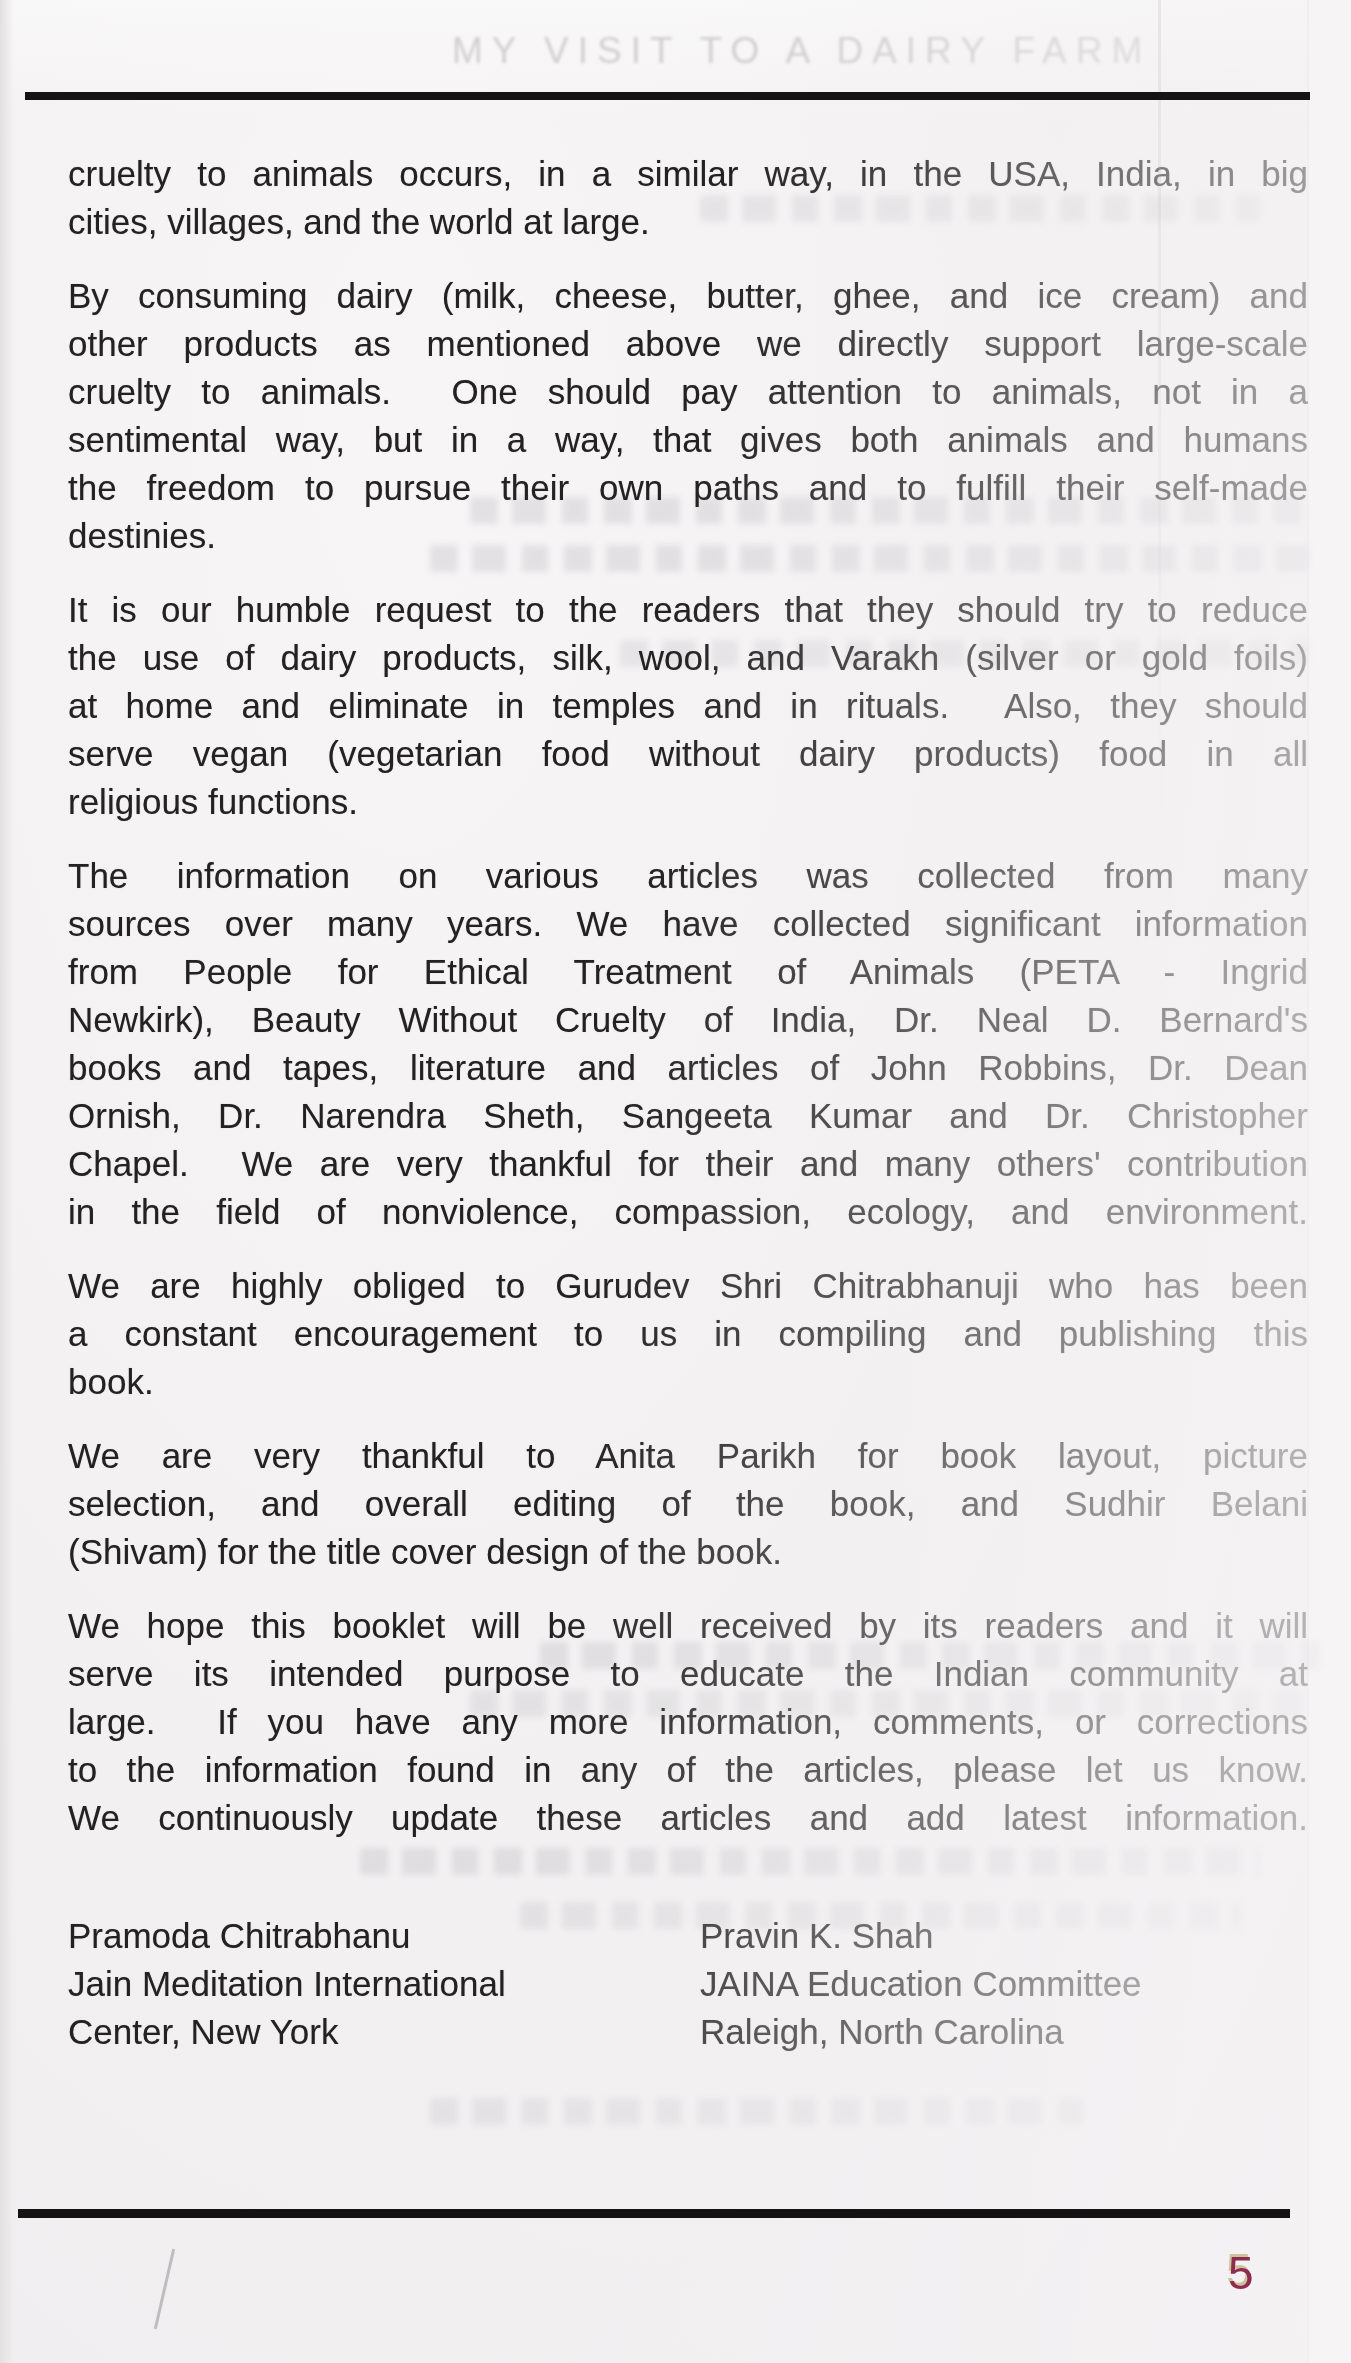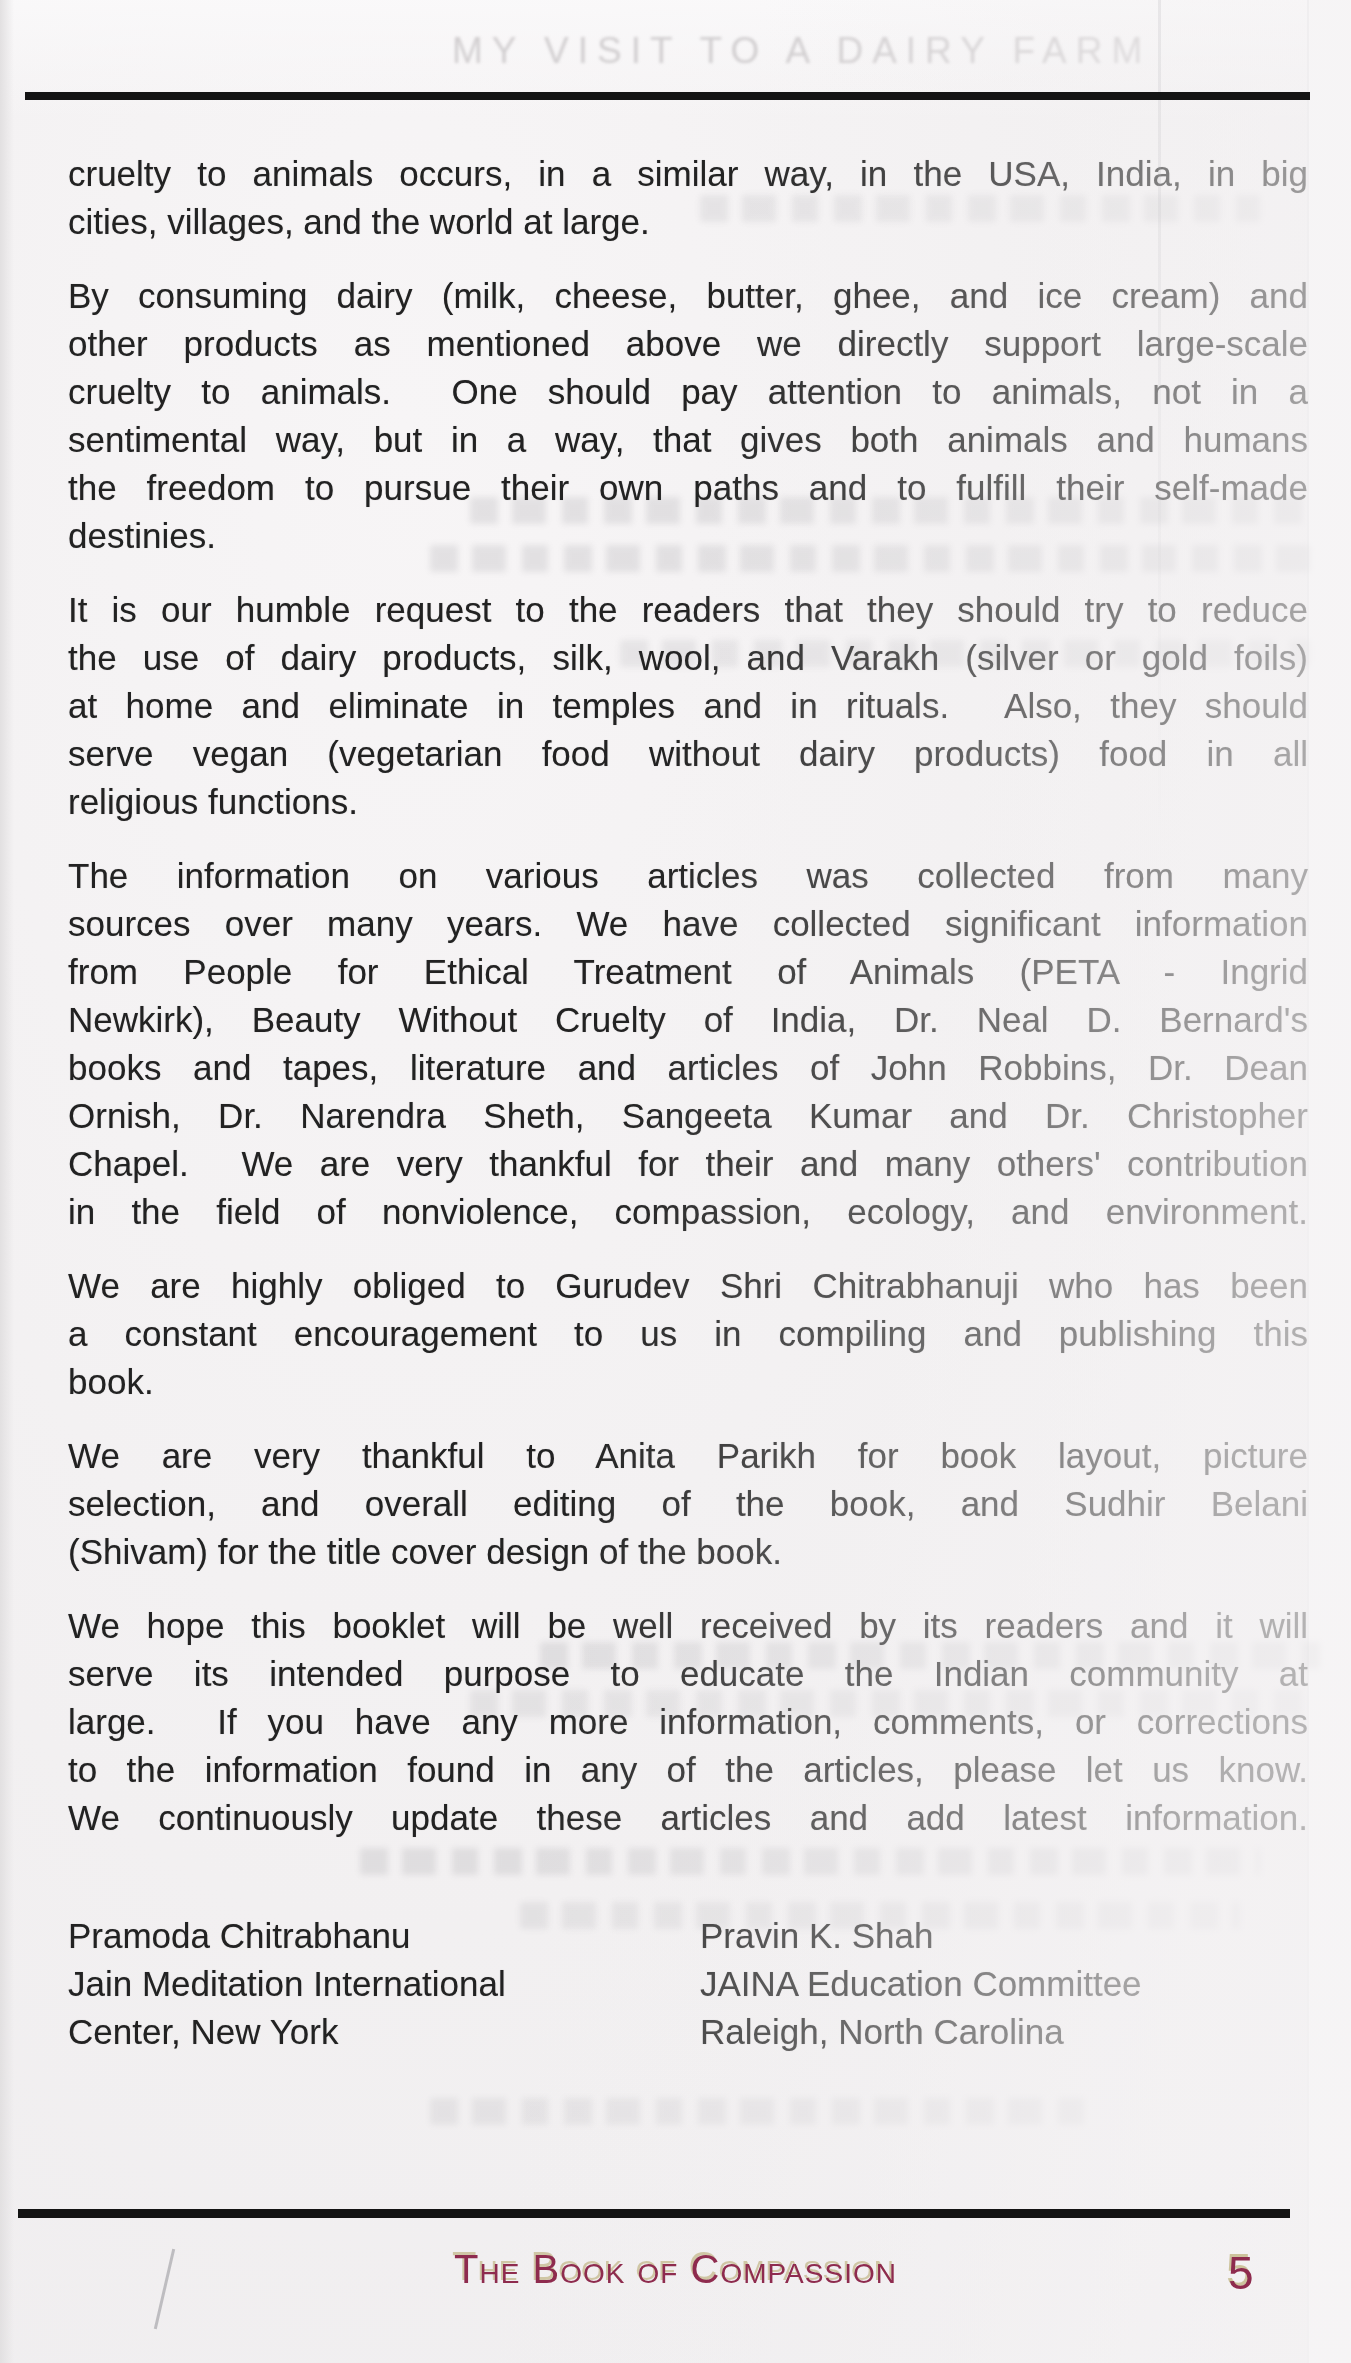--- a/index.html
+++ b/index.html
@@ -144,16 +144,15 @@
       <div class="sig-col sig-right">
           <div class="tline">Pravin K. Shah</div>
           <div class="tline">JAINA Education Committee</div>
           <div class="tline tline-last">Raleigh, North Carolina</div>
         </div>
     </div>
   </div>
 
   <div class="fade-overlay"></div>
 
-  <div class="footer-title">The Book of Compassion</div>
   <div class="page-number">5</div>
 
 </div>
 
 </body></html>

